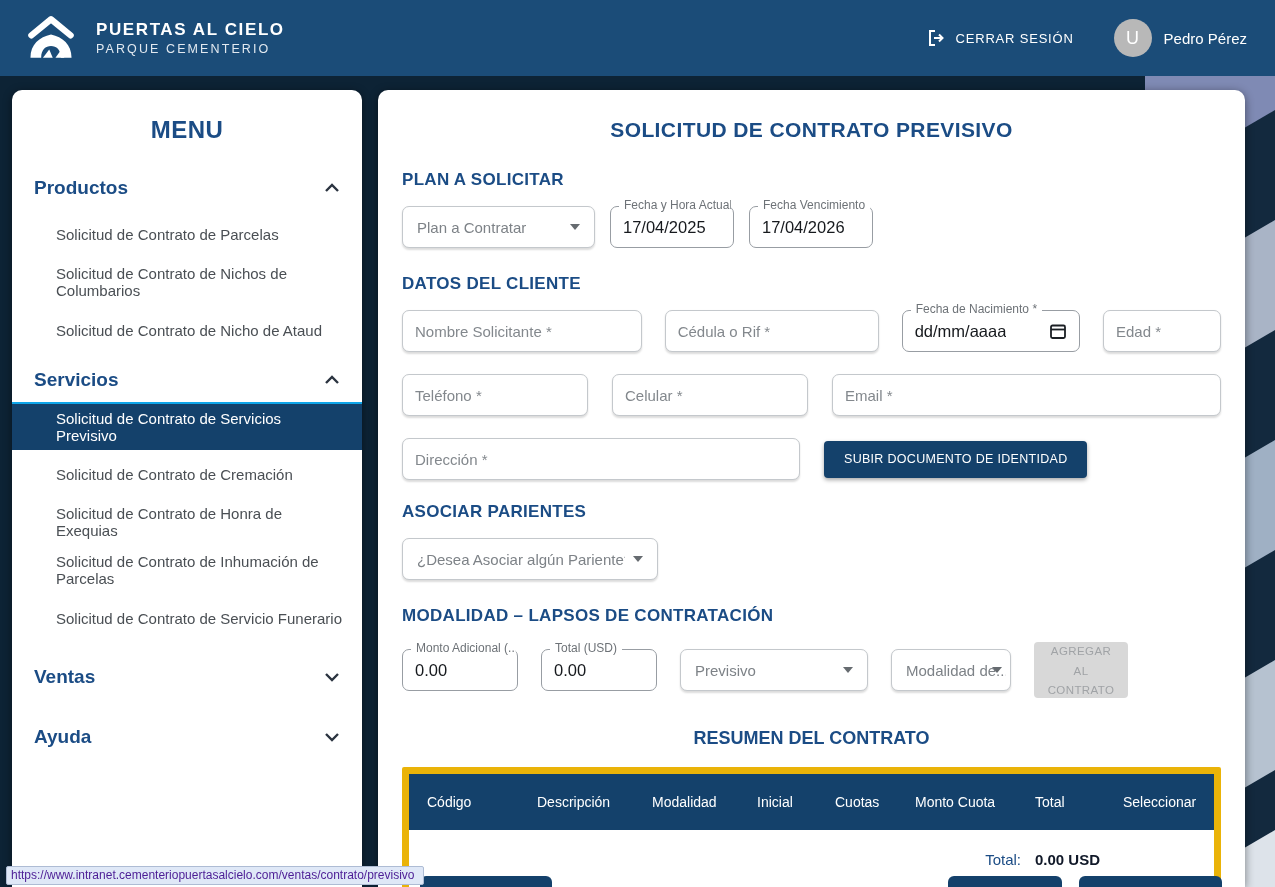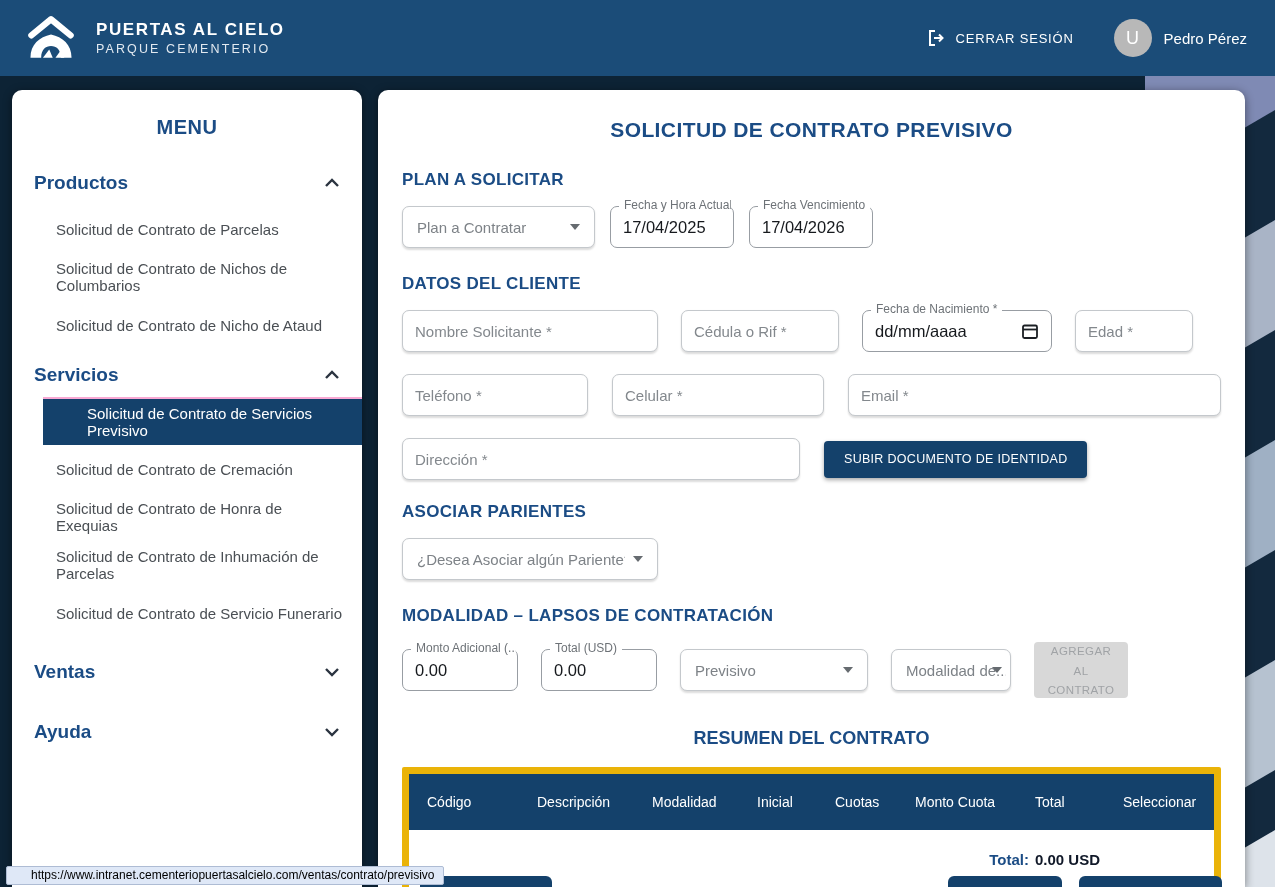--- a/index.html
+++ b/index.html
@@ -22,27 +22,27 @@
     display:flex; align-items:center; justify-content:center; font-size:18px; }
   .user-name { color:#fff; font-size:15px; }
 
   
   .card { position:absolute; top:90px; bottom:0; background:#fff; border-radius:10px 10px 0 0;
     box-shadow:0 2px 10px rgba(0,0,0,.45); z-index:2; }
   .sidebar { left:12px; width:350px; }
   .main { left:378px; width:867px; padding:20px 24px 0 24px; }
 
   
-  .menu-title { text-align:center; color:#1b4c85; font-weight:bold; font-size:20px; letter-spacing:0.5px; margin-top:26px; }
+  .menu-title { text-align:center; color:#1b4c85; font-weight:bold; font-size:24px; letter-spacing:0.5px; margin-top:26px; }
   .side-section-header { display:flex; align-items:center; justify-content:space-between;
     padding:0 22px; height:44px; cursor:pointer; }
   .side-section-header .label { color:#1b4c85; font-weight:bold; font-size:19px; }
   .side-items .item { display:flex; align-items:center; height:48px; padding:0 16px 0 44px;
     color:#4a4f54; font-size:15px; cursor:pointer; }
-  .side-items .item.selected { background:#14416b; color:#fff; border-top:2px solid #f9a8d4;margin-left:31px; }
+  .side-items .item.selected { background:#14416b; color:#fff; border-top:2px solid #0ea5e9; }
   .sec-productos { margin-top:22px; }
   .sec-servicios { margin-top:4px; }
   .sec-ventas, .sec-ayuda { margin-top:10px; height:50px; }
 
   
   .page-title { text-align:center; color:#1b4c85; font-weight:bold; font-size:21px; letter-spacing:0.4px; margin:8px 0 28px 0; }
   .section-heading { color:#1b4c85; font-weight:bold; font-size:17px; letter-spacing:0.3px; margin-bottom:16px; }
   .form-row { display:flex; align-items:center; gap:23px; margin-bottom:22px; }
 
   .text-input { height:42px; border:1px solid #c4c8cc; border-radius:7px; padding:0 12px;
@@ -70,27 +70,27 @@
   .btn-disabled { background:#d8d8d8; color:#a0a3a6; border:none; border-radius:4px;
     width:94px; height:56px; font-size:11.5px; letter-spacing:0.4px; line-height:1.7;
     font-family:"Liberation Sans",sans-serif; text-align:center; padding:0 10px; }
 
   .resumen-heading { text-align:center; color:#1b4c85; font-weight:bold; font-size:18px; margin:30px 0 18px 0; }
   .contract-table { border:7px solid #eab308; border-radius:2px; overflow:hidden; }
   .t-head { display:grid; grid-template-columns:110px 115px 105px 78px 80px 120px 88px 1fr;
     background:#14416b; color:#fff; height:56px; align-items:center; padding:0 0 0 18px; font-size:14px; }
   .t-body { display:grid; grid-template-columns:110px 115px 105px 78px 80px 120px 88px 1fr;
     background:#fff; height:58px; align-items:center; padding:0 0 0 18px; }
-  .total-label { grid-column:6; justify-self:end; padding-right:6px; color:#1b4c85; font-weight:bold; font-size:15px; }
+  .total-label { grid-column:6; justify-self:end; padding-right:14px; color:#1b4c85; font-weight:normal; font-size:15px; }
   .total-value { grid-column:7; color:#101828; font-weight:bold; font-size:15px; }
 
   .bottom-btn { position:absolute; bottom:0; height:11px; background:#14416b; border-radius:6px 6px 0 0; cursor:pointer; }
 
   .url-tooltip { position:fixed; left:6px; bottom:2px; z-index:6; background:#dfe8f7;
-    border:1px solid #aebcd4; color:#000000; font-size:12px; padding:1px 8px 2px 24px; border-radius:2px; }
+    border:1px solid #aebcd4; color:#4c1d95; font-size:12px; padding:1px 8px 2px 4px; border-radius:2px; }
 
   .icon { display:inline-flex; align-items:center; justify-content:center; }
 </style>
 </head>
 <body>
 
 <div class="bg-pattern">
   <svg width="130" height="817" viewBox="0 0 130 817" preserveAspectRatio="none">
     <rect x="0" y="0" width="130" height="817" fill="#13293e"></rect>
     <polygon points="0,0 130,0 130,40 65,78 0,40" fill="#7f8ab4"></polygon>
@@ -200,36 +200,36 @@
     </div>
     <div class="ofield" style="width:124px;">
       <span class="olabel">Fecha Vencimiento</span>
       <span class="ovalue" style="width:86px;">17/04/2026</span>
     </div>
   </div>
 
   <h2 class="section-heading">DATOS DEL CLIENTE</h2>
   <div class="form-row">
     <input class="text-input" style="width: 256px;" placeholder="Nombre Solicitante *">
-    <input class="text-input" style="width: 158px;" placeholder="Cédula o Rif *">
+    <input class="text-input" style="width: 214px;" placeholder="Cédula o Rif *">
     <div class="ofield" style="width:190px;gap:9px;">
       <span class="olabel">Fecha de Nacimiento *</span>
       <span class="ovalue">dd/mm/aaaa</span>
       <span class="icon" style="margin-left:auto;">
         <svg width="18" height="18" viewBox="0 0 18 18" fill="none">
           <rect x="2" y="3.5" width="14" height="12.5" rx="1.5" stroke="#1b1f24" stroke-width="1.8"></rect>
           <line x1="2" y1="7.5" x2="16" y2="7.5" stroke="#1b1f24" stroke-width="1.8"></line>
         </svg>
       </span>
     </div>
     <input class="text-input" style="width: 118px;" placeholder="Edad *">
   </div>
   <div class="form-row" style="gap:24px;">
     <input class="text-input" style="width: 186px;" placeholder="Teléfono *">
-    <input class="text-input" style="width: 212px;" placeholder="Celular *">
+    <input class="text-input" style="width: 196px;" placeholder="Celular *">
     <input class="text-input" style="width: 398px;" placeholder="Email *">
   </div>
   <div class="form-row" style="gap:24px; ">
     <input class="text-input" style="width: 398px;" placeholder="Dirección *">
     <button class="btn-navy btn-subir">SUBIR DOCUMENTO DE IDENTIDAD</button>
   </div>
 
   <h2 class="section-heading">ASOCIAR PARIENTES</h2>
   <div class="form-row" style="margin-bottom:26px;">
     <div class="select-box" style="width:256px;">

